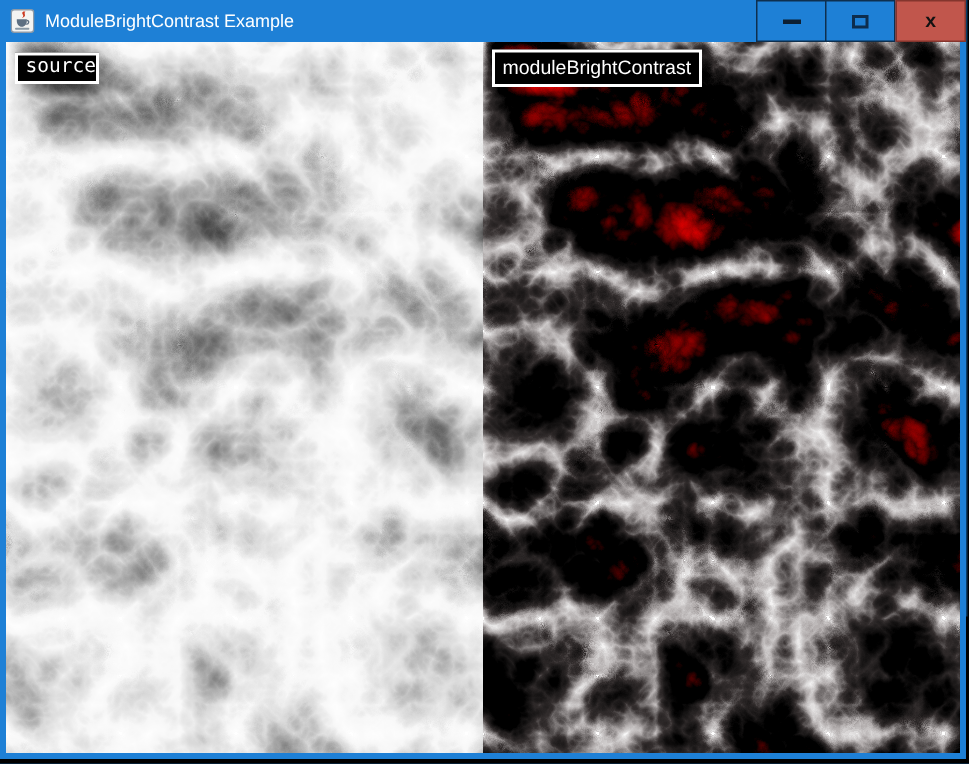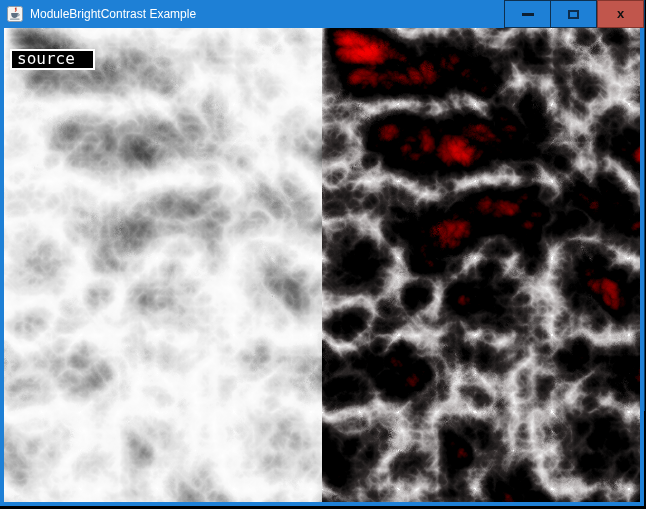--- a/index.html
+++ b/index.html
@@ -108,25 +108,25 @@
   .panel svg.tex { display: block; }
   .image-label {
     position: absolute;
     background: #000;
     color: #fff;
     border: 2px solid #fff;
     white-space: nowrap;
   }
   .label-source {
     left: 6px;
-    top: 21px;
+    top: 7px;
     font-family: "DejaVu Sans Mono", monospace;
-    font-size: 16px;
+    font-size: 13px;
     line-height: 14px;
-    padding: 1px 18px 2px 5px;
+    padding: 1px 0 2px 5px;
   }
   .label-proc {
     left: 6px;
     top: 5px;
     font-family: "Liberation Sans", sans-serif;
     font-size: 13px;
     line-height: 16px;
     padding: 2px 5px 3px 5px;
   }
 </style>
@@ -187,16 +187,17 @@
       <svg class="tex" width="318" height="474">
         <rect x="0" y="0" width="318" height="474" fill="#888" filter="url(#tex-source)"></rect>
       </svg>
       <span class="image-label label-source">source</span>
     </div>
 
     <div class="panel">
       <svg class="tex" width="318" height="474">
         <rect x="0" y="0" width="318" height="474" fill="#500" filter="url(#tex-processed)"></rect>
       </svg>
+      <span class="image-label label-proc">moduleBrightContrast</span>
     </div>
 
   </div>
 </div>
 
 </body></html>

